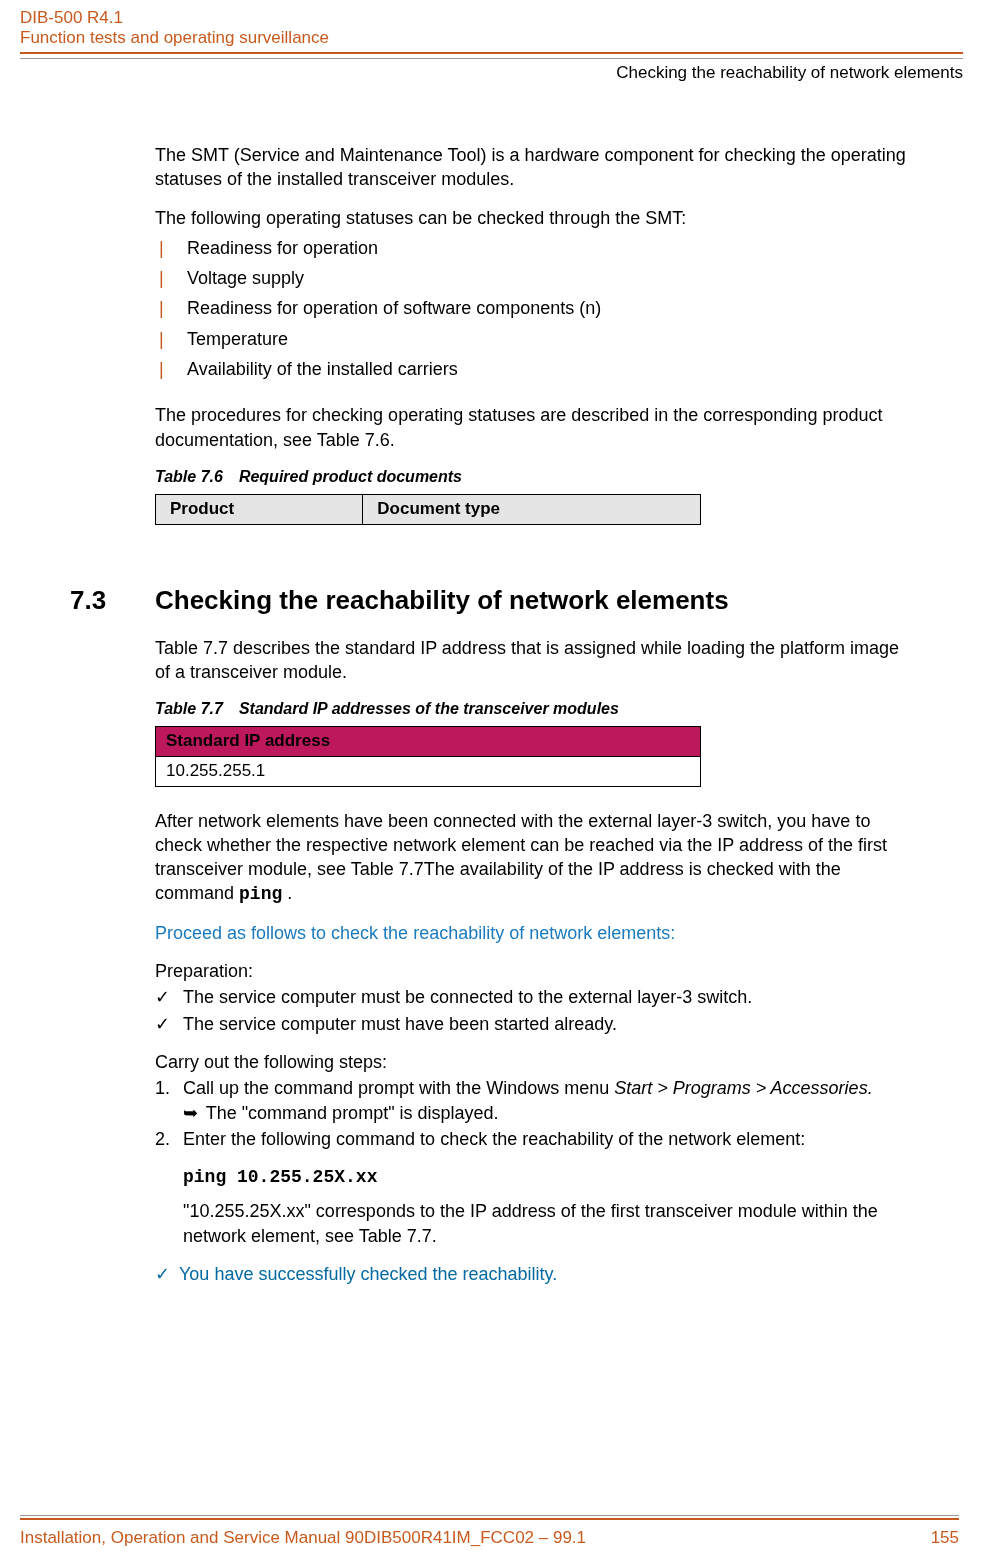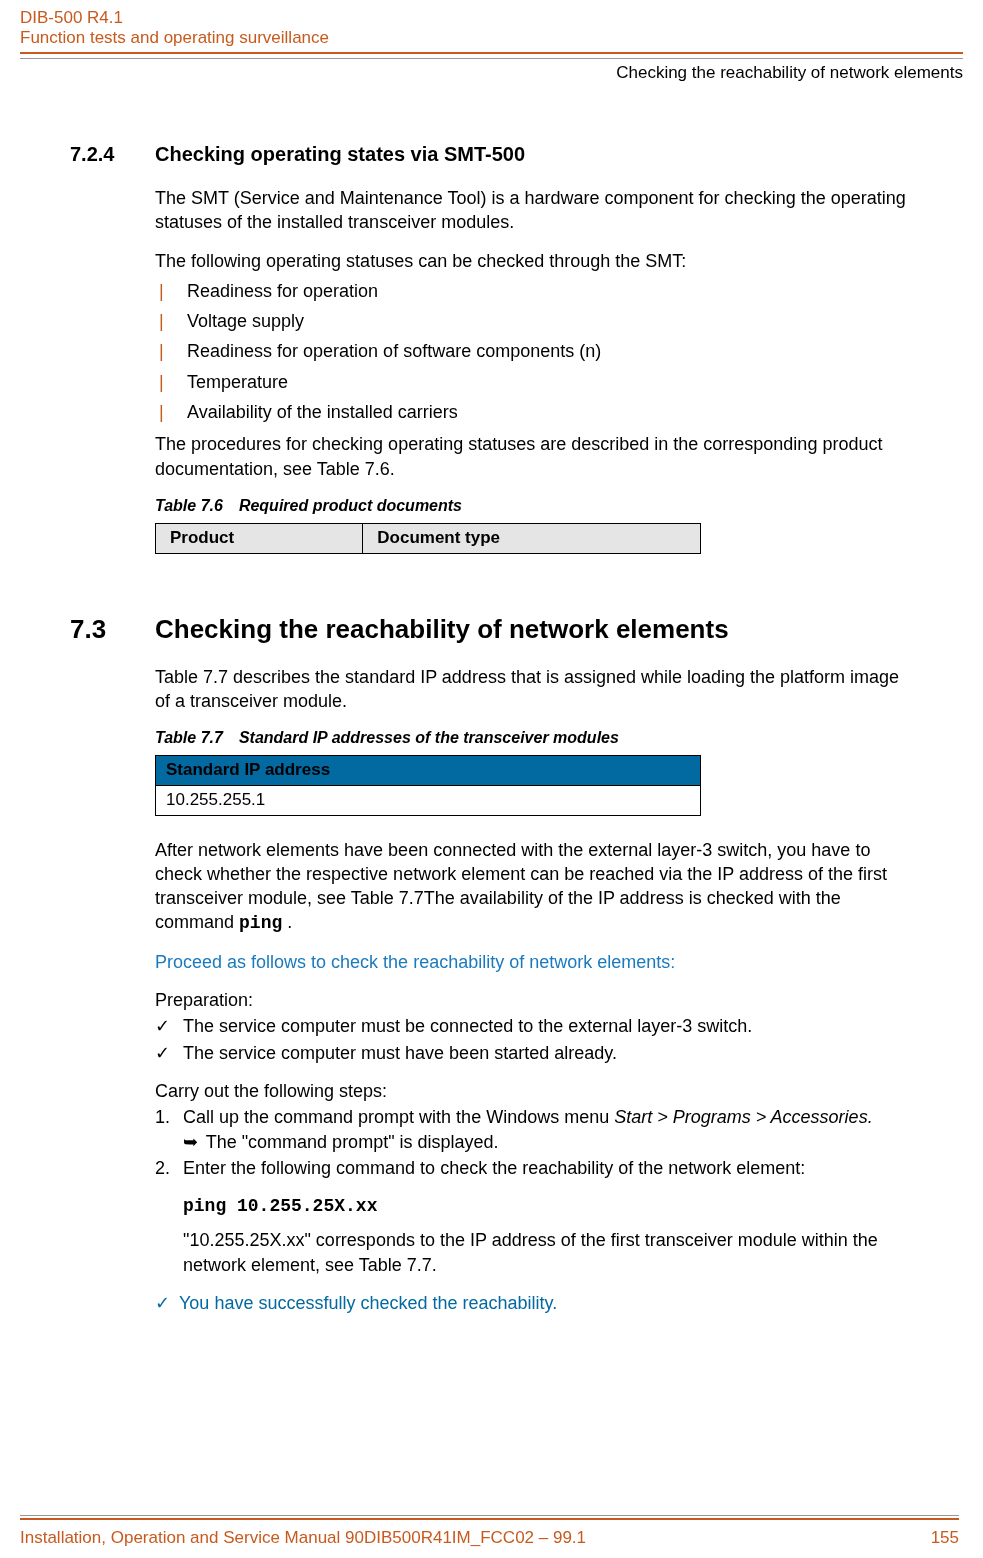--- a/index.html
+++ b/index.html
@@ -48,21 +48,21 @@
     flex-shrink: 0;
   }
   .h4 { font-size: 20px; font-weight: bold; }
   .h3 { font-size: 26px; font-weight: bold; }
   .body-col {
     margin-left: 85px;
     font-size: 18px;
     line-height: 1.35;
   }
   .para { margin-bottom: 14px; }
-  .bar-list { list-style: none; margin-bottom: 8px; }
+  .bar-list { list-style: none; margin-bottom: 22px; }
   .bar-list li { position: relative; padding-left: 32px; margin-bottom: 6px; }
   .bar-list li::before {
     content: "|";
     position: absolute;
     left: 4px;
     color: #c85a1e;
   }
   .table-caption { font-weight: bold; font-style: italic; font-size: 16px; margin-bottom: 6px; }
   .doc-table {
     border-collapse: collapse;
@@ -80,21 +80,21 @@
     border-collapse: collapse;
     width: 72%;
     margin-bottom: 22px;
     font-size: 17px;
   }
   .ip-table th, .ip-table td {
     border: 1px solid #000;
     padding: 3px 10px;
     text-align: left;
   }
-  .ip-table th { background: #0369a1; font-weight: bold; }
+  .ip-table th { background: #be185d; font-weight: bold; }
   .mono { font-family: "Courier New", monospace; font-weight: bold; }
   .proc-head { color: #1a7abf; margin-bottom: 14px; }
   .check-list { list-style: none; margin-bottom: 14px; }
   .check-list li { position: relative; padding-left: 28px; margin-bottom: 2px; }
   .check-list li::before { content: "\2713"; position: absolute; left: 0; }
   .num-list { list-style: none; margin-bottom: 14px; }
   .num-list > li { position: relative; padding-left: 28px; margin-bottom: 2px; }
   .num-list .num { position: absolute; left: 0; }
   .arrow { display:inline-block; width:18px; }
   .cmd-block { margin: 6px 0 10px 28px; }
@@ -119,24 +119,20 @@
 <div class="header">
   <span>DIB-500 R4.1</span>
   <span>Function tests and operating surveillance</span>
 </div>
 <div class="header-rule"></div>
 <div class="thin-rule"></div>
 <div class="header-sub">Checking the reachability of network elements</div>
 
 <div class="content">
 
-  <div class="sec-row">
-    <span class="sec-num h4">7.2.4</span>
-    <span class="h4">Checking operating states via SMT-500</span>
-  </div>
 
   <div class="body-col">
     <p class="para">The SMT (Service and Maintenance Tool) is a hardware component for checking the operating statuses of the installed transceiver modules.</p>
     <p class="para" style="margin-bottom:6px">The following operating statuses can be checked through the SMT:</p>
     <ul class="bar-list">
       <li>Readiness for operation</li>
       <li>Voltage supply</li>
       <li>Readiness for operation of software components (n)</li>
       <li>Temperature</li>
       <li>Availability of the installed carriers</li>

